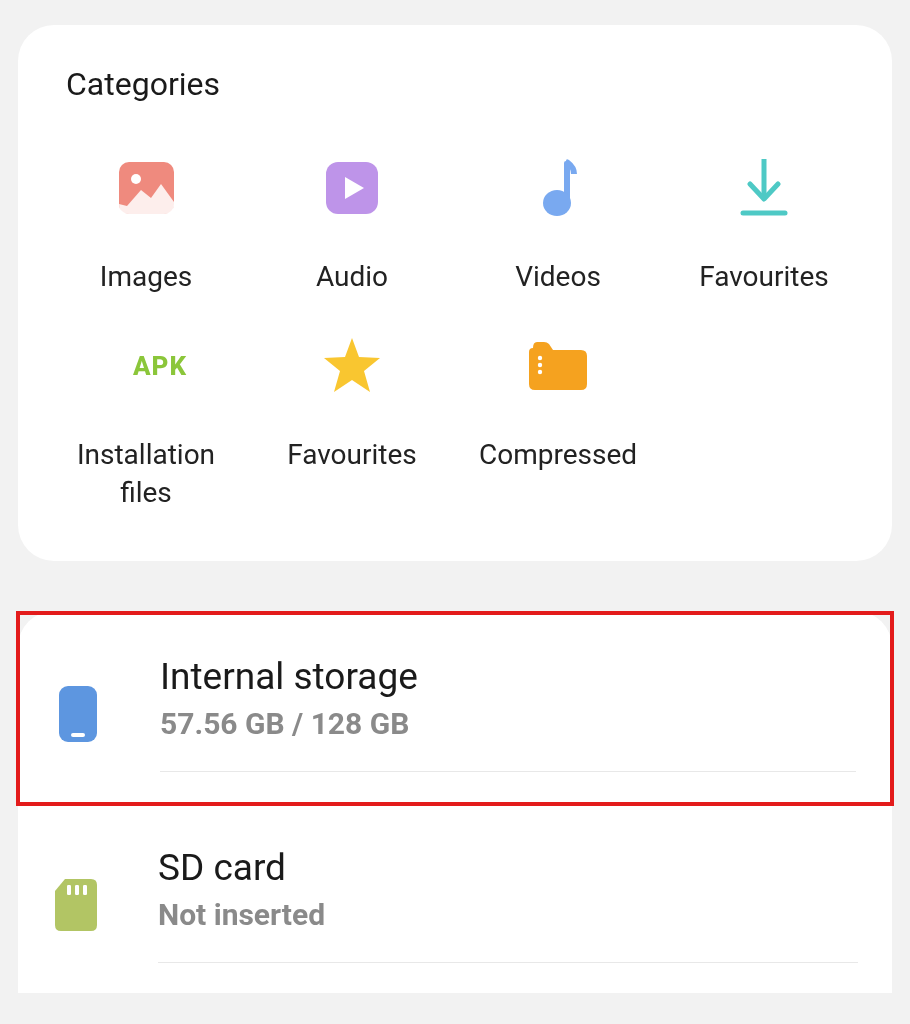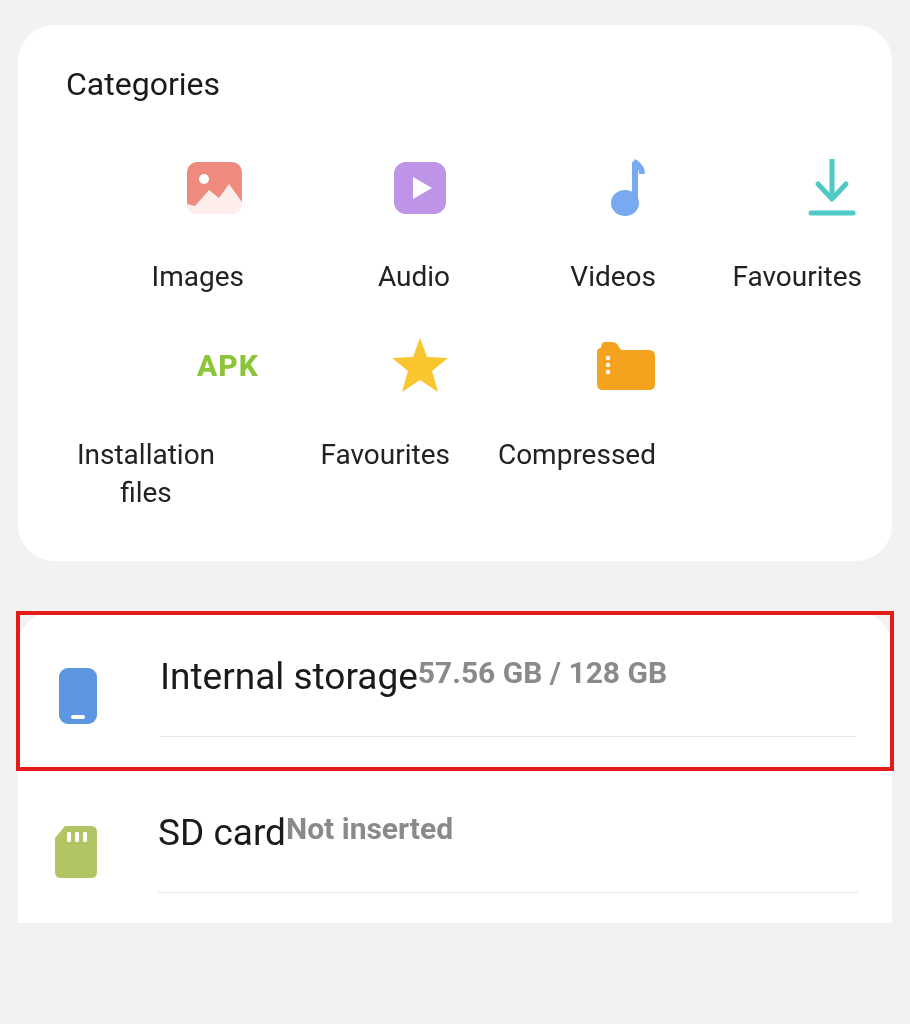--- a/index.html
+++ b/index.html
@@ -28,39 +28,39 @@
       margin-bottom: 55px;
     }
     .grid {
       display: grid;
       grid-template-columns: repeat(4, 1fr);
       gap: 40px 10px;
     }
     .cat-item {
       display: flex;
       flex-direction: column;
-      align-items: flex-end;
+      align-items: center;
       cursor: pointer;
       text-align: center;
     }
     .cat-icon {
       width: 60px;
       height: 60px;
       display: flex;
       align-items: center;
       justify-content: center;
       margin-bottom: 40px;
     }
     .cat-label {
       font-size: 28px;
       color: #222;
       line-height: 1.35;
     }
     .apk-text {
-      font-size: 30px;
+      font-size: 26px;
       font-weight: 800;
       color: #8bc63a;
       letter-spacing: 1px;
       margin-left: 28px;
     }
     .storage-card {
       background: #ffffff;
       border-radius: 36px 36px 0 0;
       padding: 0;
     }
@@ -78,21 +78,21 @@
       width: 48px;
       height: 62px;
       margin-right: 58px;
       display: flex;
       align-items: center;
       justify-content: center;
       flex-shrink: 0;
     }
     .storage-text {
       display: flex;
-      flex-direction: row;
+      flex-direction: column;
       flex: 1;
       border-bottom: 1px solid #e8e8e8;
       padding-bottom: 30px;
     }
     .storage-title {
       font-size: 37px;
       color: #1a1a1a;
       margin-bottom: 8px;
     }
     .storage-sub {

